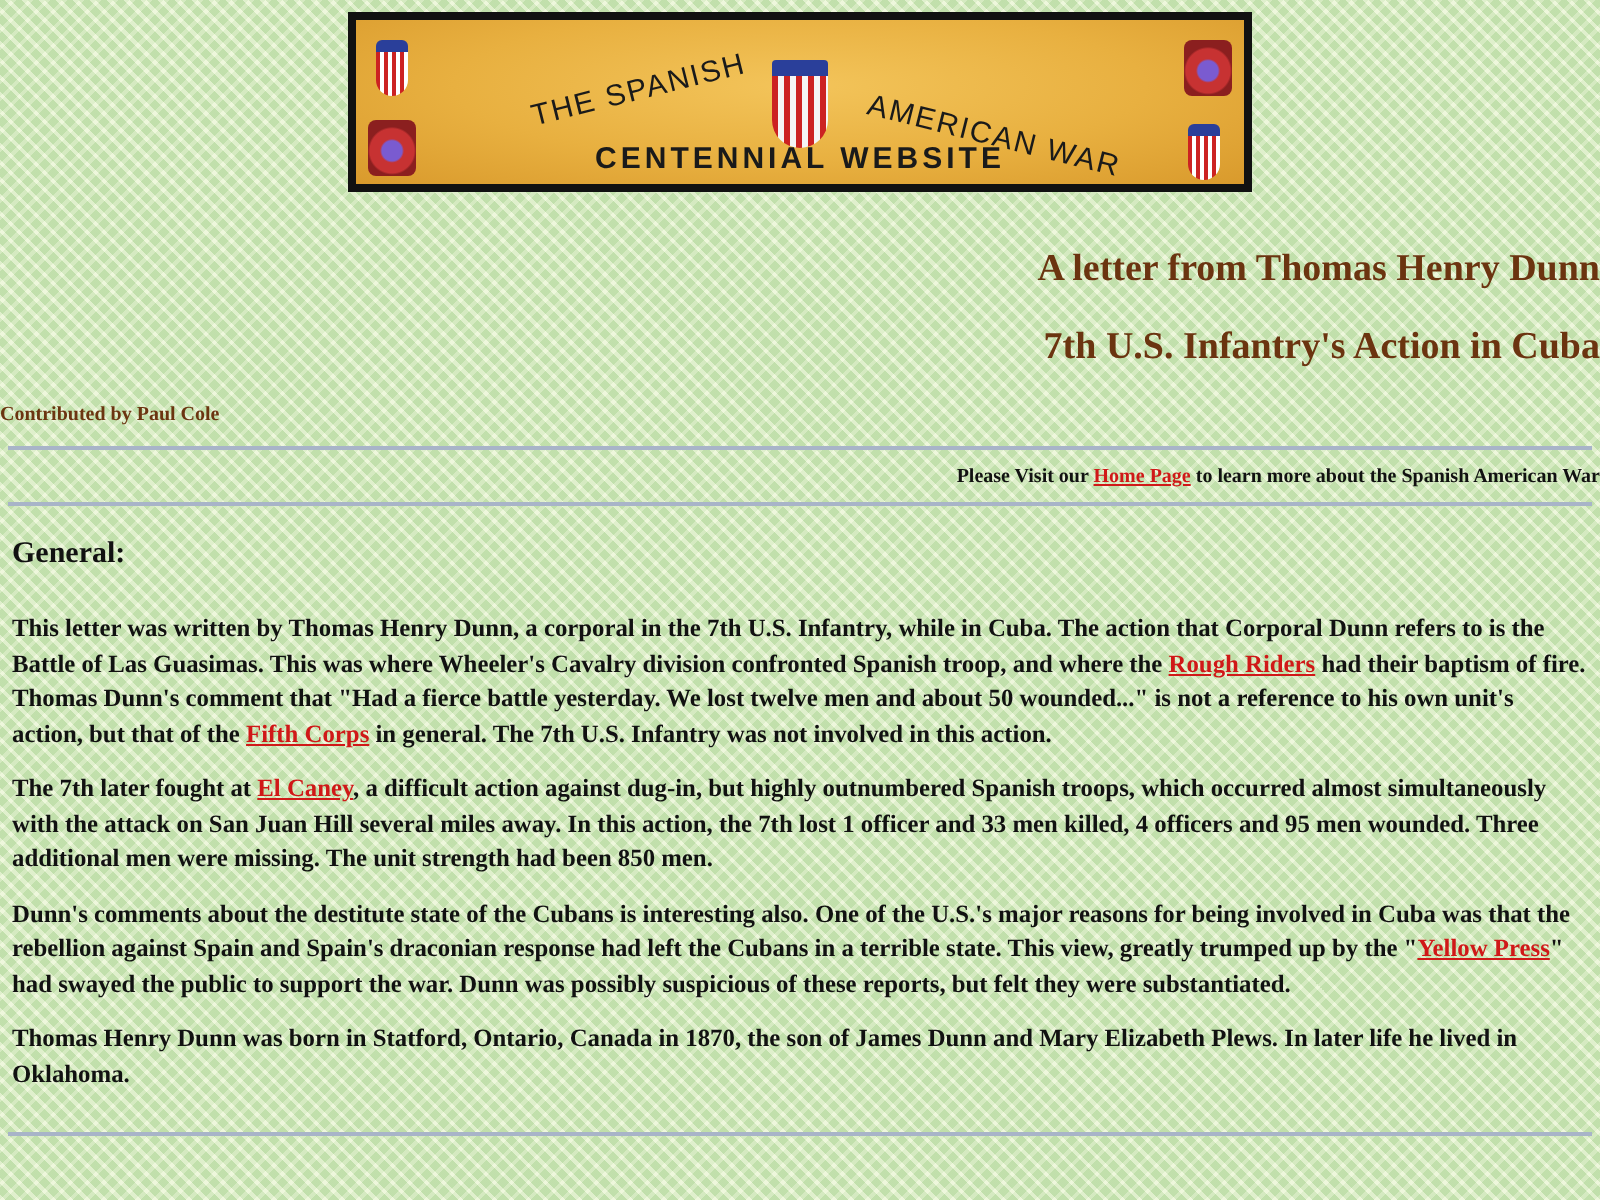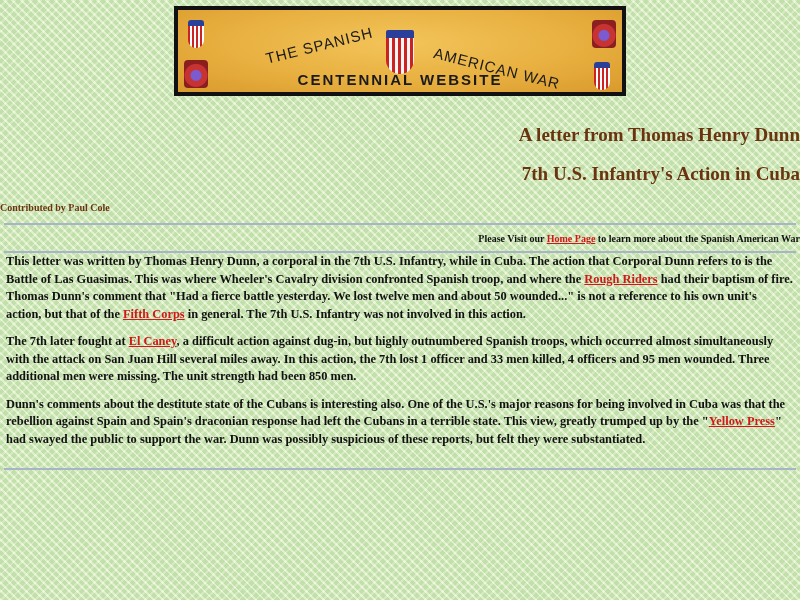--- a/index.html
+++ b/index.html
@@ -87,32 +87,34 @@
 <h2 class="title2">7th U.S. Infantry's Action in Cuba</h2>
 <div class="contrib">Contributed by Paul Cole</div>
 
 <hr class="rule" style="margin-top:10px;">
 <div class="visit">
   <span>Please Visit our </span><a class="lnk" href="#">Home Page</a><span> to learn more about the Spanish American War</span>
 </div>
 <hr class="rule">
 
 <div class="content">
+  <h3 class="sec">General:</h3>
 
   <p class="para">
     <span>This letter was written by Thomas Henry Dunn, a corporal in the 7th U.S. Infantry, while in Cuba.  The action that Corporal Dunn refers to is the Battle of Las Guasimas. This was where Wheeler's Cavalry division confronted Spanish troop, and where the </span><a class="lnk" href="#">Rough Riders</a><span> had their baptism of fire. Thomas Dunn's comment that "Had a fierce battle yesterday. We lost twelve men and about 50 wounded..." is not a reference to his own unit's action, but that of the </span><a class="lnk" href="#">Fifth Corps</a><span> in general. The 7th U.S. Infantry was not involved in this action.</span>
   </p>
 
   <p class="para">
     <span>The 7th later fought at </span><a class="lnk" href="#">El Caney</a><span>, a difficult action against dug-in, but highly outnumbered Spanish troops, which occurred almost simultaneously with the attack on San Juan Hill several miles away. In this action, the 7th lost 1 officer  and 33 men killed, 4 officers and 95 men wounded. Three additional men were missing. The unit strength had been 850 men.</span>
   </p>
 
   <p class="para">
     <span>Dunn's comments about the destitute state of the Cubans is interesting also. One of the U.S.'s major reasons for being involved in Cuba was that the rebellion against Spain and Spain's draconian response had left the Cubans in a terrible state. This view, greatly trumped up by the "</span><a class="lnk" href="#">Yellow Press</a><span>" had swayed the public to support the war. Dunn was possibly suspicious of these reports, but felt they were substantiated.</span>
   </p>
 
+  <p class="para">Thomas Henry Dunn was born in Statford, Ontario, Canada in 1870, the son of James Dunn and Mary Elizabeth Plews. In later life he lived in Oklahoma.</p>
 </div>
 
 <hr class="rule" style="margin-top:20px;">
 
 <div class="doc-image-wrap">
   
 </div>
 
 </body></html>

